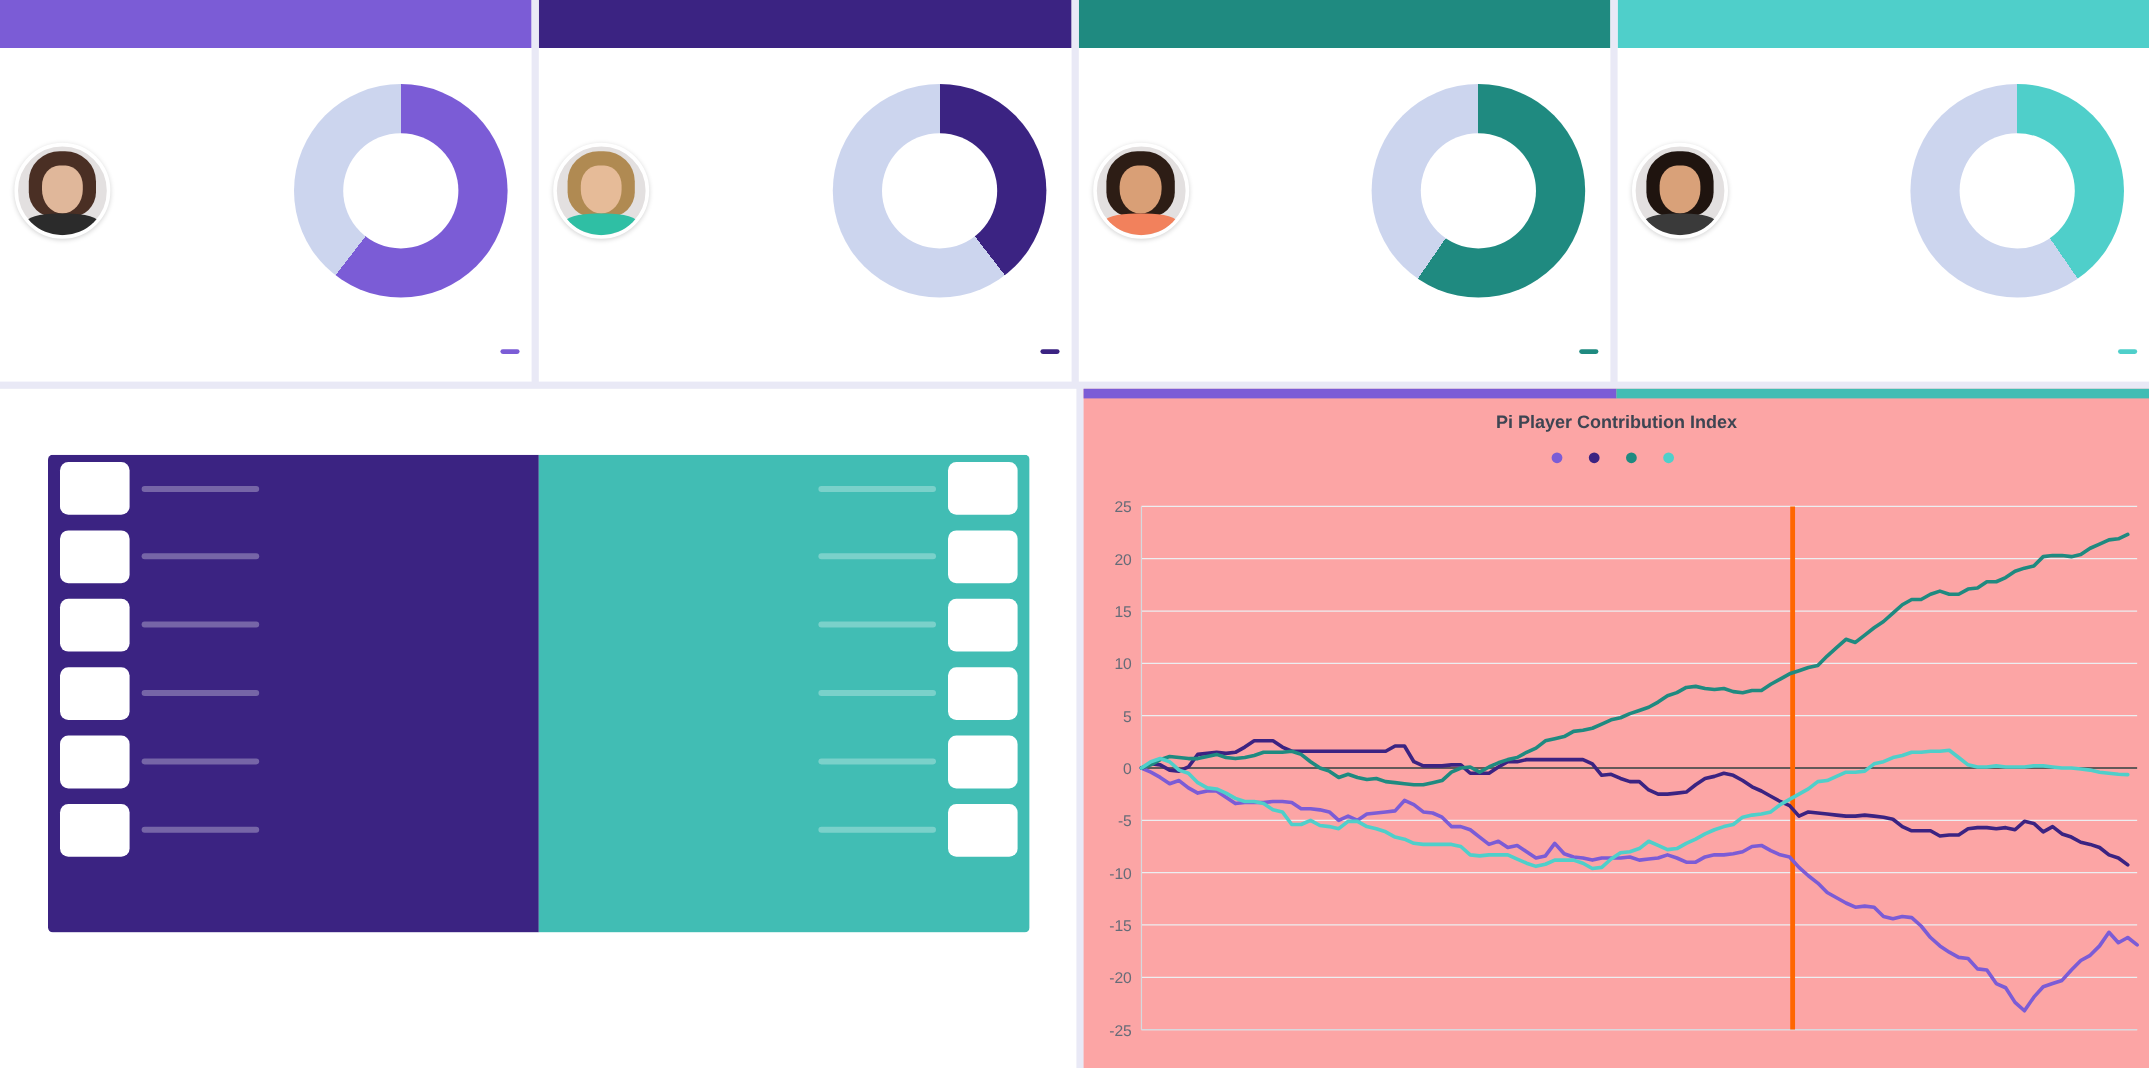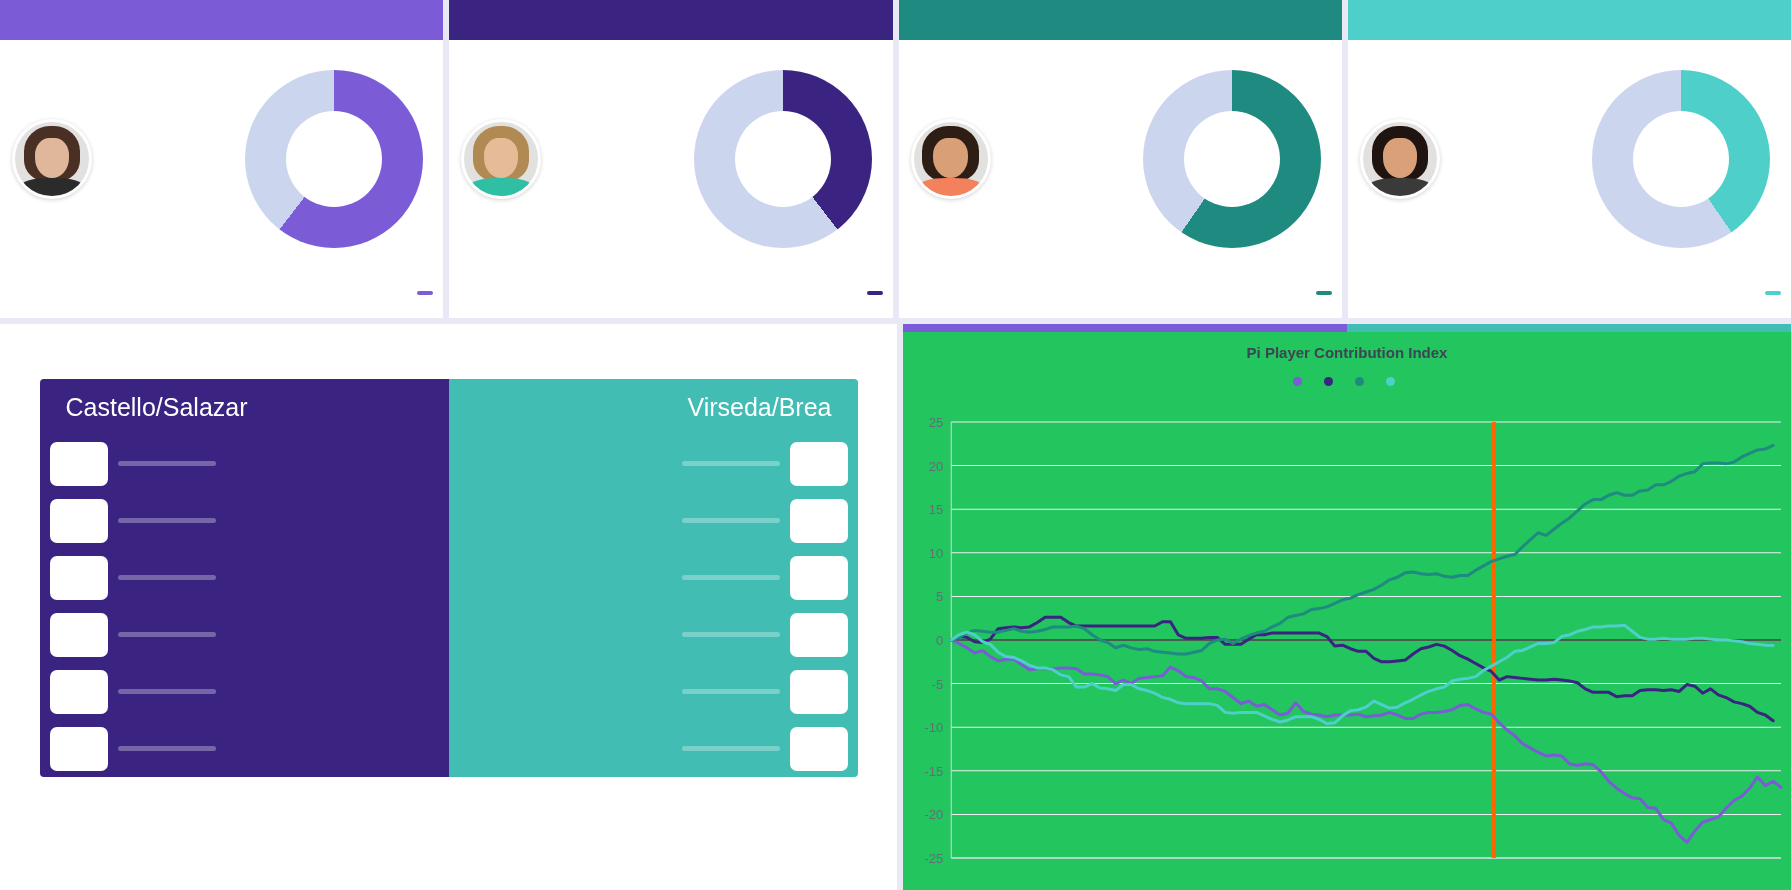--- a/index.html
+++ b/index.html
@@ -58,21 +58,21 @@
   }
   .smashes { }
   .smashes b { font-weight: bold; }
   .kp { display:flex; align-items:center; gap: 7px; font-size: 23px; }
   .kp-label b { font-weight:bold; }
   .kp-badge { color:#fff; border-radius:7px; padding: 1px 8px 3px 8px; font-size: 23px; }
 
   
   .lower { display:flex; gap:6px; height: 566px; margin-top: 6px; }
   .panel-left { width: 897px; background:#ffffff; display:flex; align-items:flex-start; justify-content:center; }
-  .panel-right { flex:1; background:#22c55e; position:relative; }
+  .panel-right { flex:1; background:#fca5a5; position:relative; }
 
   .compare {
     width: 818px; margin-top: 55px; border-radius: 4px; overflow:hidden;
     display: grid; grid-template-rows: 56px repeat(6, 57px);
     position: relative;
   }
   .cmp-bg { position:absolute; inset:0; display:flex; }
   .cmp-bg .l { width:50%; background:#3b2382; }
   .cmp-bg .r { width:50%; background:#41bdb4; }
   .cmp-head { position:relative; display:flex; align-items:center; color:#fff; font-size:25px; padding: 0 26px; }
@@ -289,24 +289,20 @@
       </div>
     </div>
 
   <div class="lower">
 
     <div class="panel-left">
       <div class="compare">
         <div class="cmp-bg">
           <div class="l"></div>
           <div class="r"></div>
-        </div>
-        <div class="cmp-head">
-          <div class="lname">Castello/Salazar</div>
-          <div class="rname">Virseda/Brea</div>
         </div>
         <div id="cmp-rows" style="display:contents"><div class="cmp-row">
     <div class="val-box left"></div>
     <div class="bar left"></div>
     <div class="cmp-label"></div>
     <div class="bar right"></div>
     <div class="val-box right"></div>
             </div><div class="cmp-row">
     <div class="val-box left"></div>
     <div class="bar left"></div>

